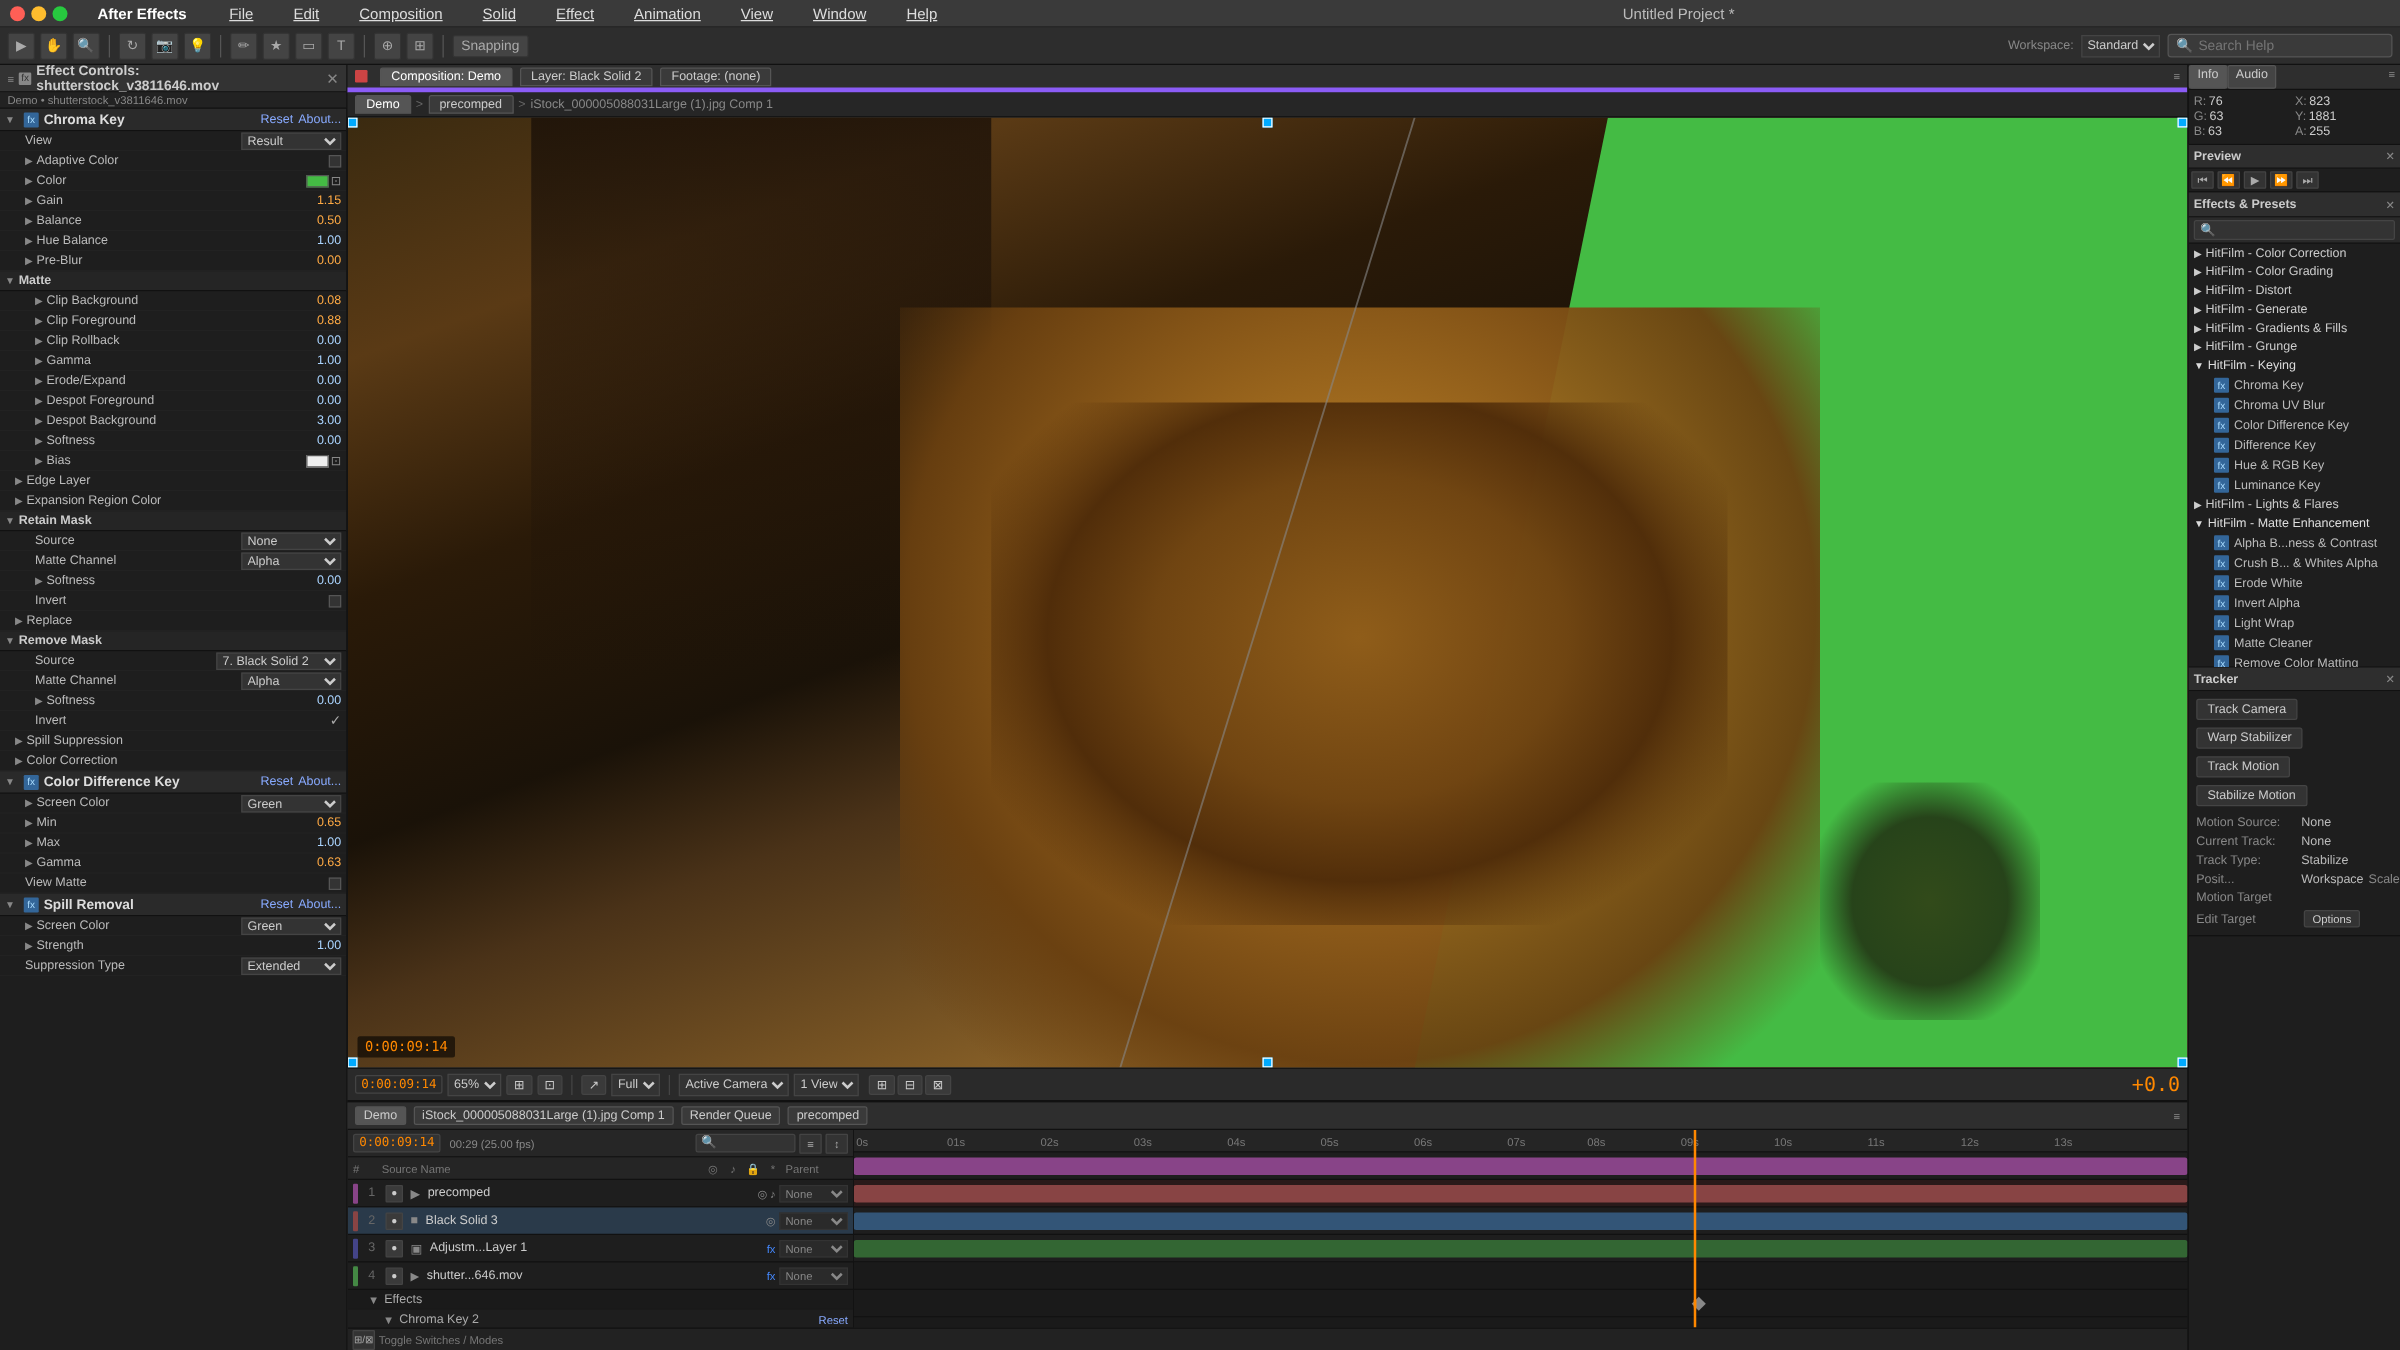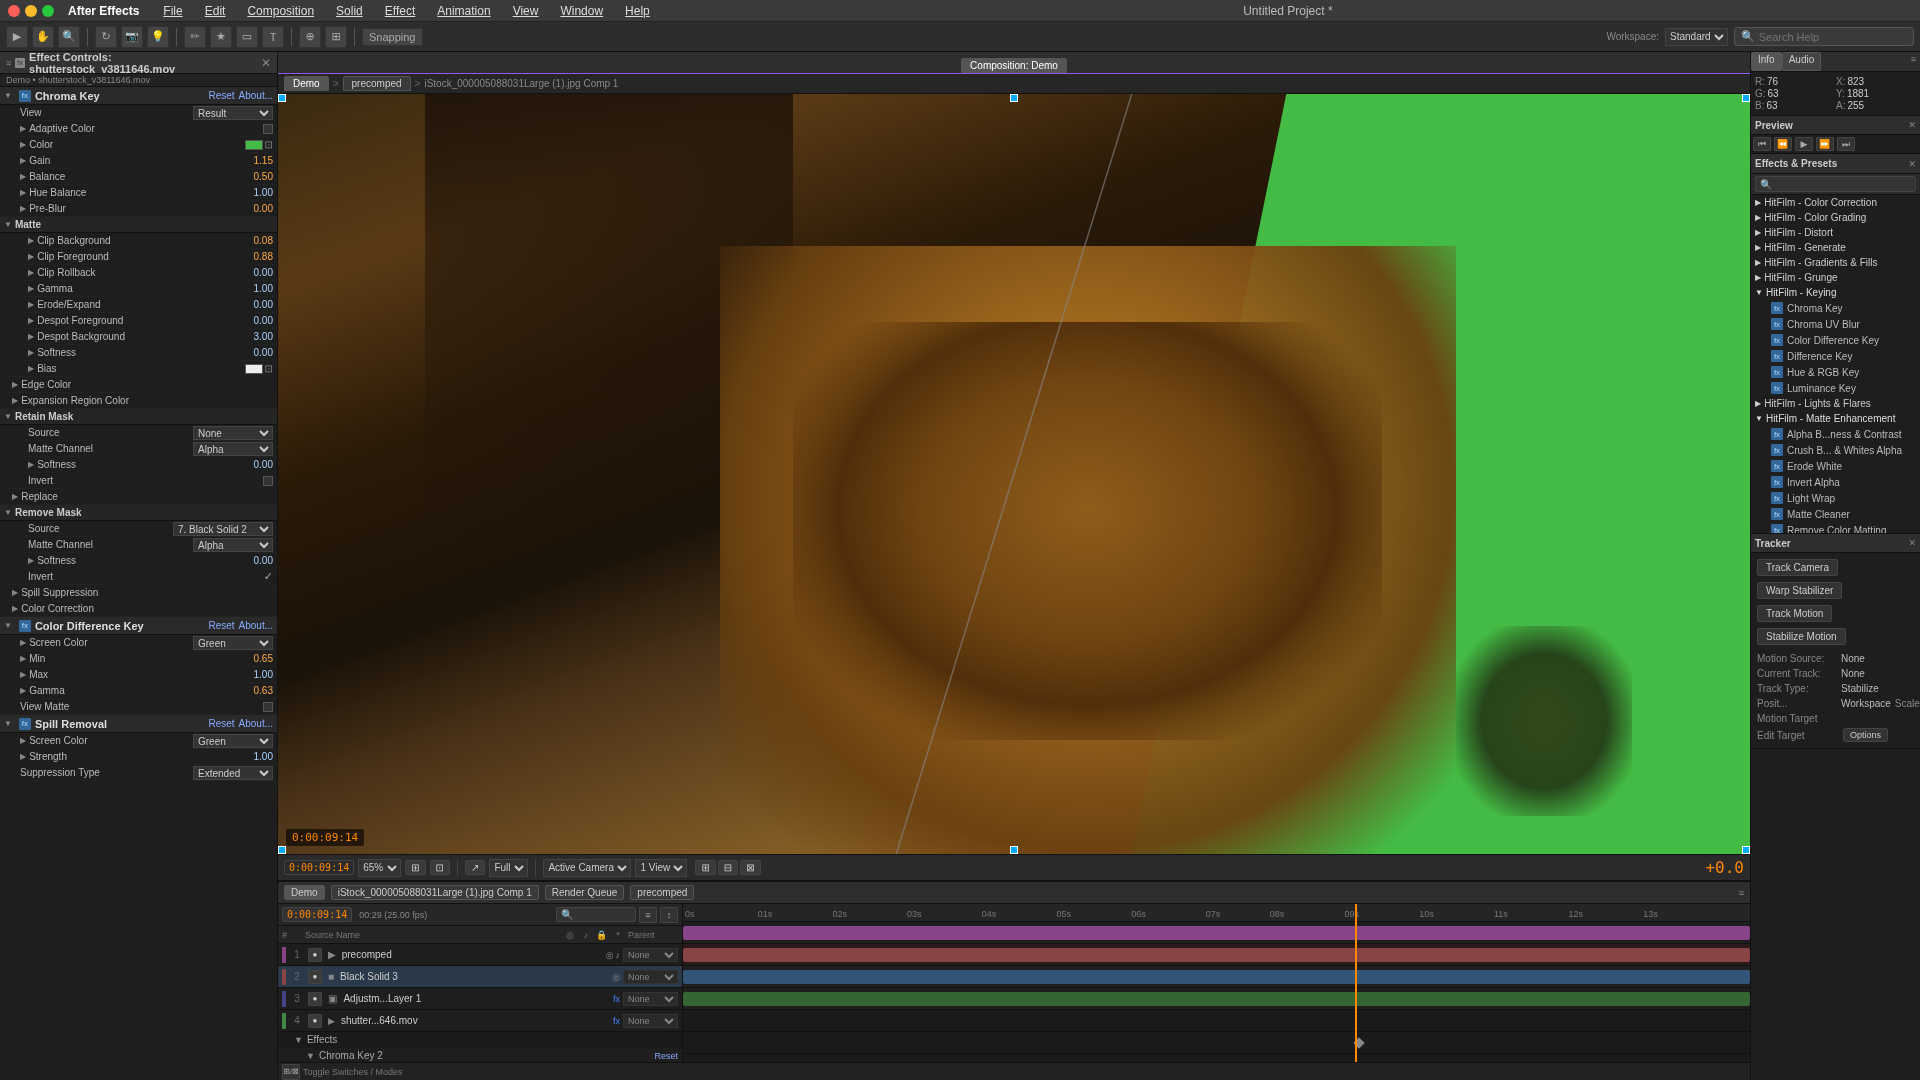--- a/index.html
+++ b/index.html
@@ -14,21 +14,21 @@
     }
 
     
     .menu-bar {
       display: flex;
       align-items: center;
       height: 22px;
       background: #3a3a3a;
       border-bottom: 1px solid #222;
       padding: 4px 8px;
-      gap: 6px;
+      gap: 16px;
     }
     .traffic-lights {
       display: flex;
       gap: 5px;
       margin-right: 8px;
     }
     .traffic-light {
       width: 12px;
       height: 12px;
       border-radius: 50%;
@@ -275,24 +275,23 @@
       background: #111;
       display: flex;
       flex-direction: column;
       min-height: 0;
     }
     .comp-header {
       display: flex;
       align-items: center;
       height: 22px;
       background: #2e2e2e;
-      border-bottom: 1px solid #8b5cf6;
+      border-bottom: 4px solid #8b5cf6;
       padding: 0 6px;
       gap: 6px;
-      flex-direction: column;
     }
     .comp-tab {
       background: #3a3a3a;
       border: 1px solid #555;
       border-radius: 2px 2px 0 0;
       padding: 1px 8px;
       font-size: 10px;
       color: #ccc;
       cursor: pointer;
     }
@@ -841,21 +840,21 @@
         <span class="param-indent" style="width:24px;"></span>
         <span style="font-size:8px;color:#888;margin-right:3px;">▶</span>
         <span class="param-name">Bias</span>
         <span class="color-swatch" style="background:#eee;"></span>
         <span style="margin-left:2px;font-size:10px;color:#888;cursor:pointer;">⊡</span>
       </div>
 
       <div class="param-row">
         <span class="param-indent" style="width:8px;"></span>
         <span style="font-size:8px;color:#888;margin-right:3px;">▶</span>
-        <span class="param-name">Edge Color</span>
+        <span class="param-name">Edge Layer</span>
       </div>
       <div class="param-row">
         <span class="param-indent" style="width:8px;"></span>
         <span style="font-size:8px;color:#888;margin-right:3px;">▶</span>
         <span class="param-name">Expansion Region Color</span>
       </div>
 
       <div class="section-header">
         <span class="triangle">▼</span>
         <span class="section-title">Retain Mask</span>

